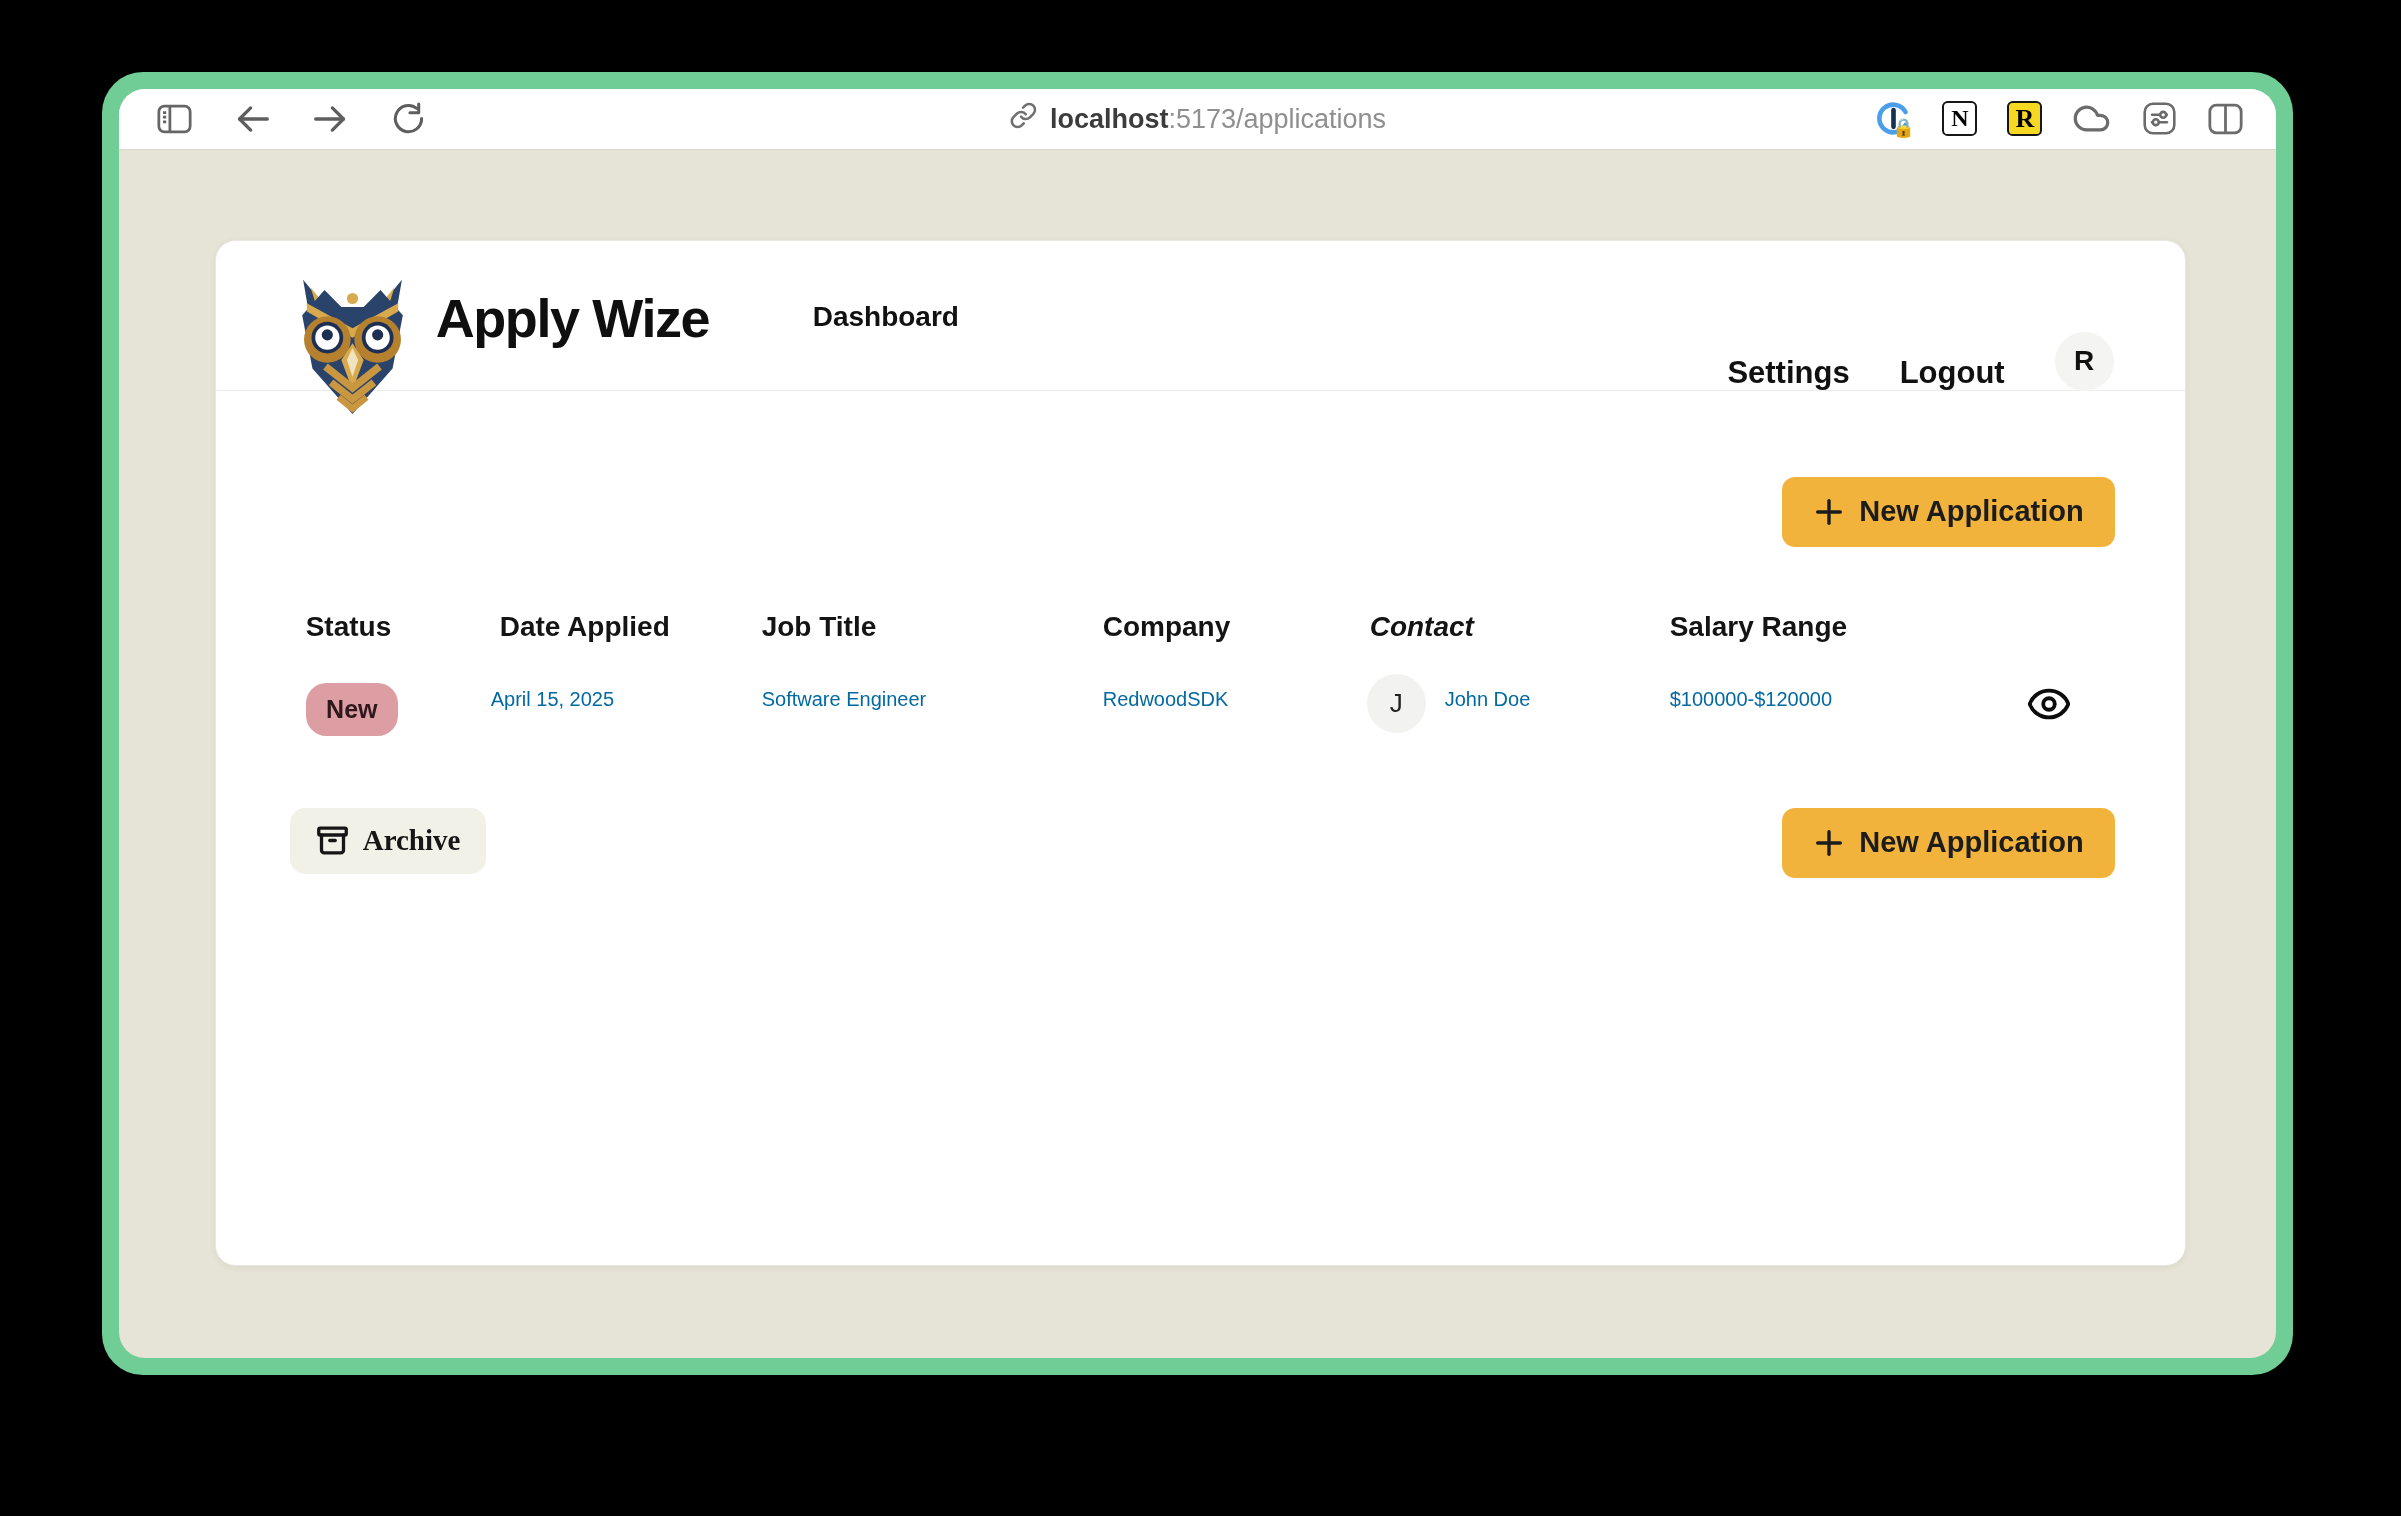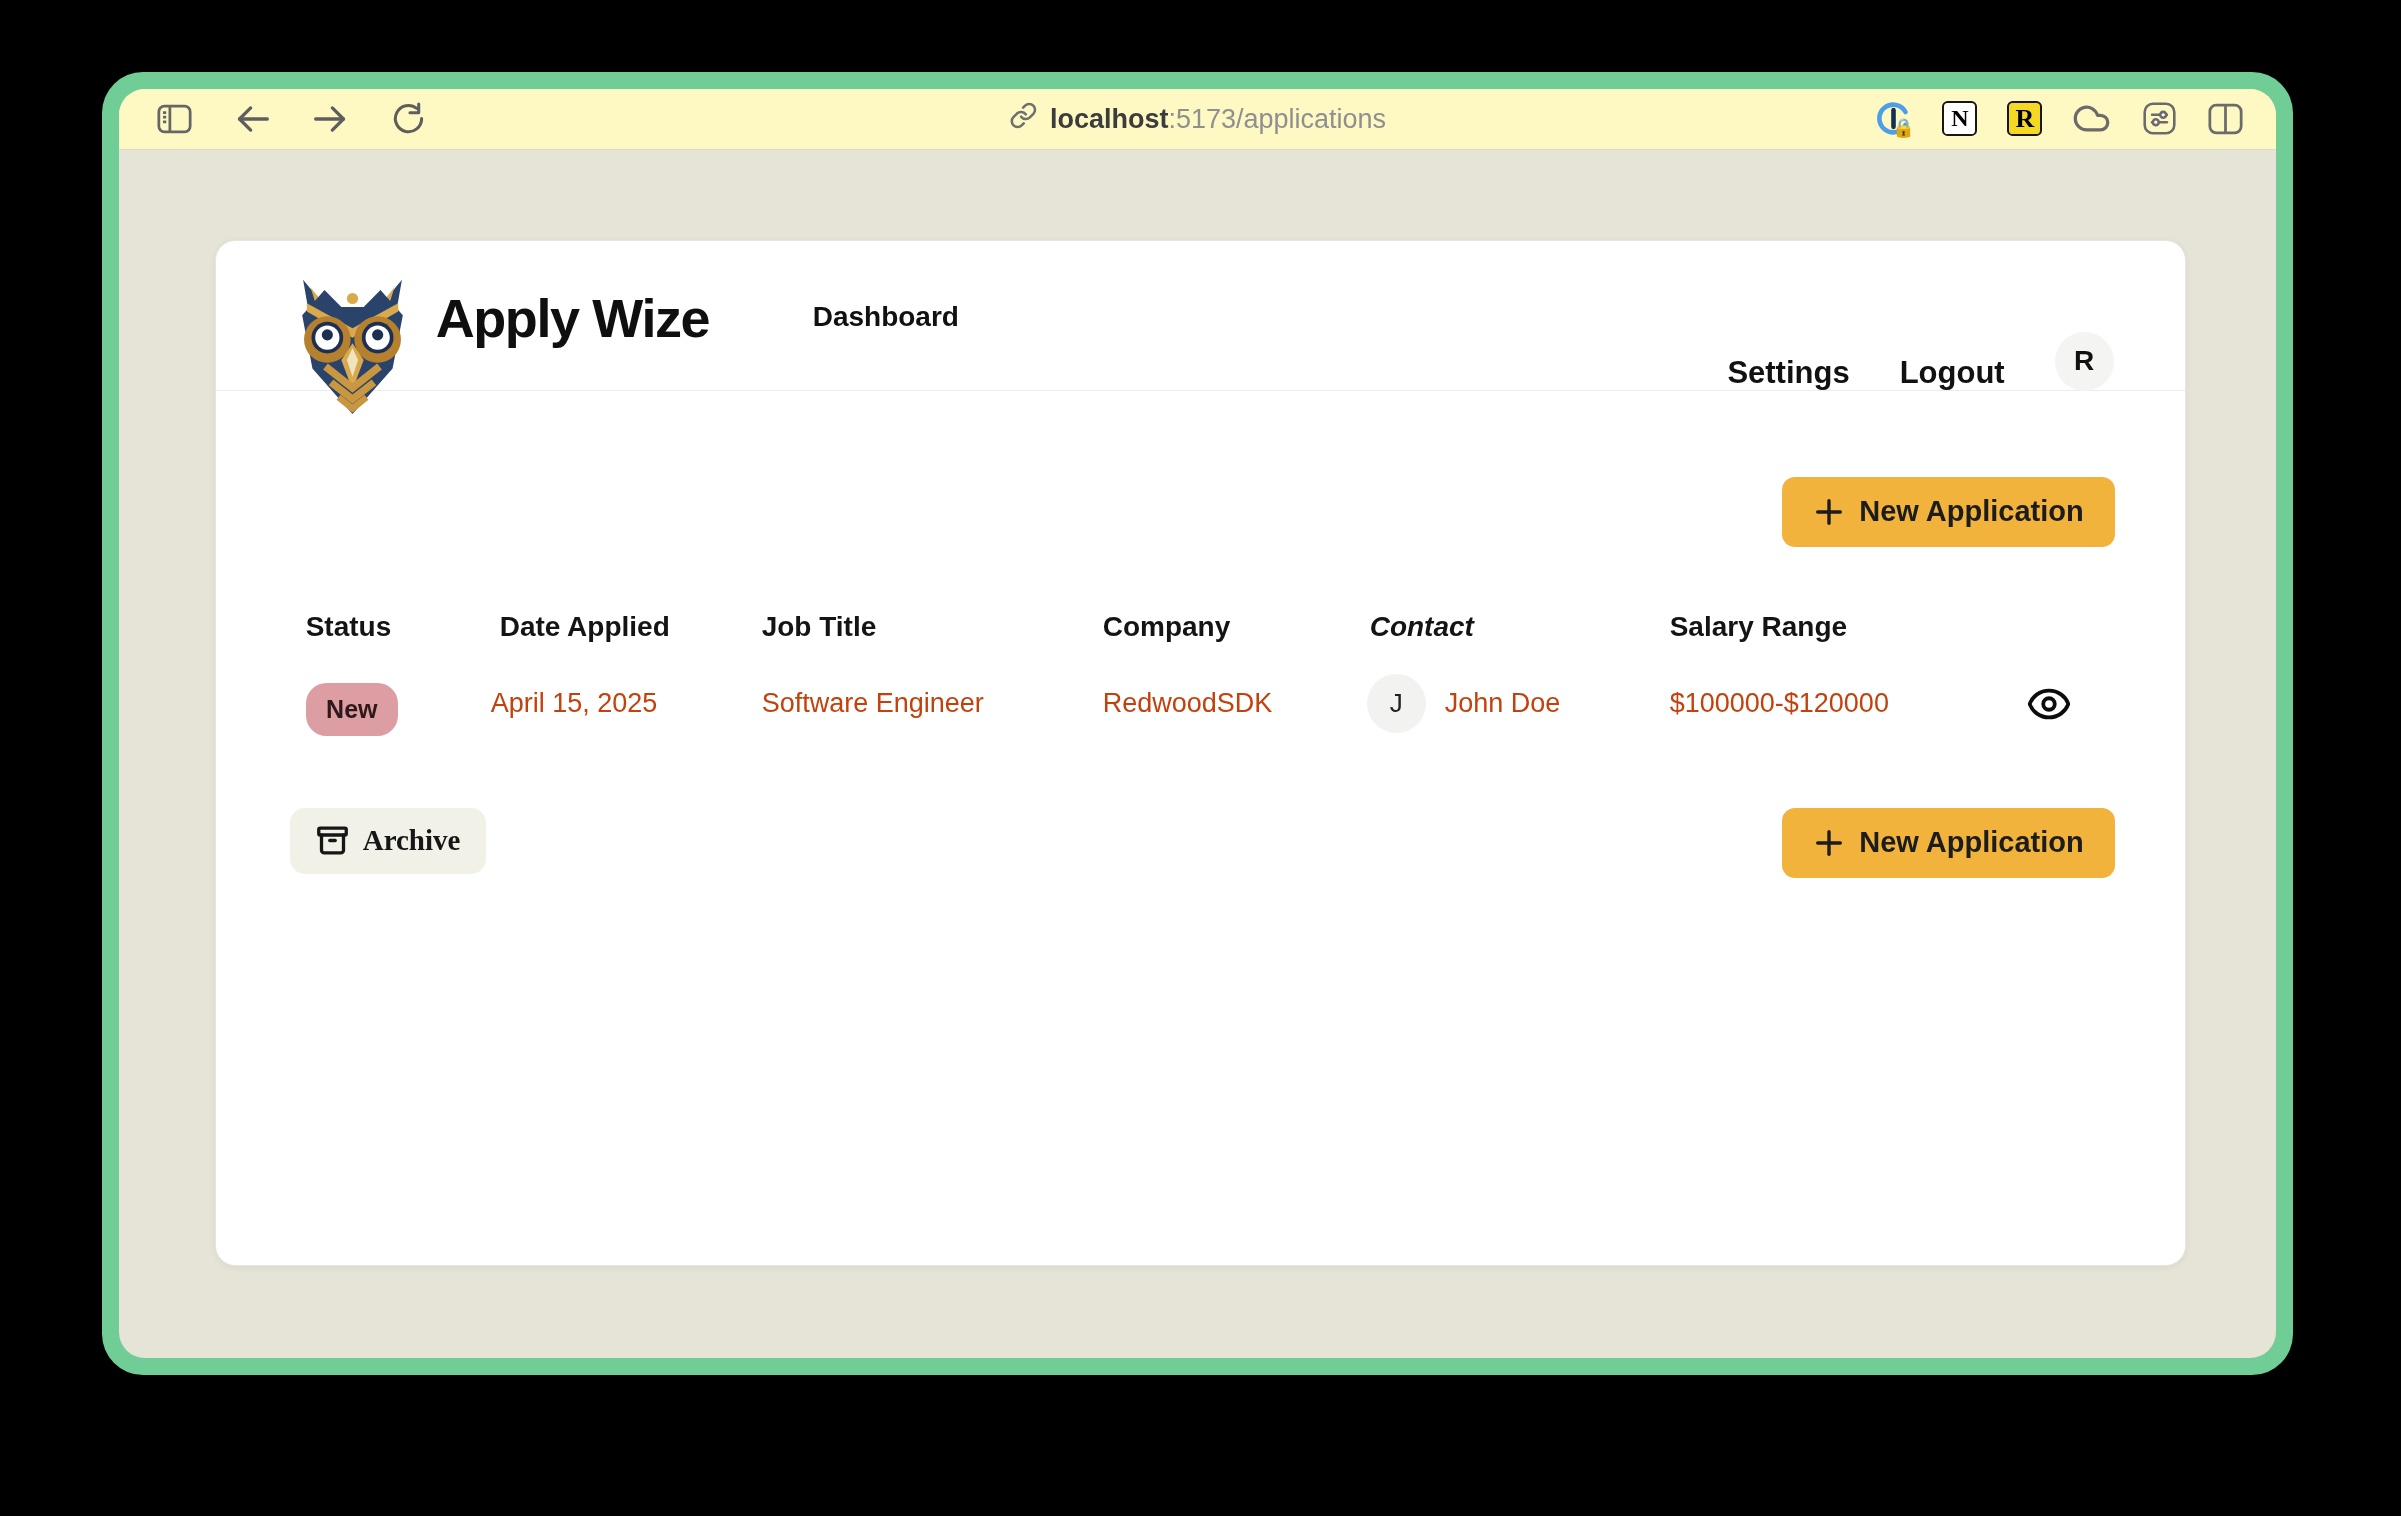--- a/index.html
+++ b/index.html
@@ -6,21 +6,21 @@
   html,body { width:2401px; height:1517px; background:#000; overflow:hidden;
               font-family:"Liberation Sans", sans-serif; }
 
   
   .window { position:absolute; left:102px; top:72px; width:2191px; height:1303px;
             background:#70cd96; border-radius:41px; padding:16.7px; }
   .browser { width:100%; height:100%; background:#e6e4d6; border-radius:26px;
              overflow:hidden; display:flex; flex-direction:column; }
 
   
-  .toolbar { height:61px; background:#fef9c3; border-bottom:0.9px solid #d9d9d1;
+  .toolbar { height:61px; background:#ffffff; border-bottom:0.9px solid #d9d9d1;
              display:flex; position:relative; flex:0 0 auto; }
   .tb-left { display:flex; align-items:center; gap:37px; padding-left:35px; }
   .tb-btn { display:flex; align-items:center; justify-content:center;
             width:41px; height:41px; color:#666; cursor:pointer; }
   .urlbar { position:absolute; left:50%; top:50%; transform:translate(-50%,-50%);
             display:flex; align-items:center; gap:13px; font-size:27px; }
   .url-host { color:#3c3c3c; font-weight:600; }
   .url-rest { color:#8f8f8f; }
   .tb-right { position:absolute; right:33px; top:0; height:100%;
               display:flex; align-items:center; gap:30px; }
@@ -68,21 +68,21 @@
 
   
   .th { position:absolute; top:370px; font-size:28px; font-weight:600; color:#141414; }
   .col-status  { left:90px; }
   .col-date    { left:284px; }
   .col-job     { left:546px; }
   .col-company { left:887px; }
   .col-contact { left:1154px;font-style:italic; }
   .col-salary  { left:1454px; }
 
-  .td { position:absolute; top:447px; font-size:27px; color:#c2410c; }
+  .td { position:absolute; top:447px; font-size:20px; color:#0369a1; }
   .badge { position:absolute; left:90px; top:442px; height:53px; padding:0 20.4px;
            background:#dc9ea3; color:#2f181b; border-radius:20.4px;
            display:flex; align-items:center; font-size:25px; font-weight:700; }
   .contact-avatar { position:absolute; left:1151px; top:433px; width:59px; height:59px;
                     border-radius:50%; background:#f2f2f0; display:flex; align-items:center;
                     justify-content:center; font-size:26px; color:#222; }
   .td.contact-name { left:1229px; }
   .td.date   { left:275px; }
   .td.job    { left:546px; }
   .td.company{ left:887px; }

